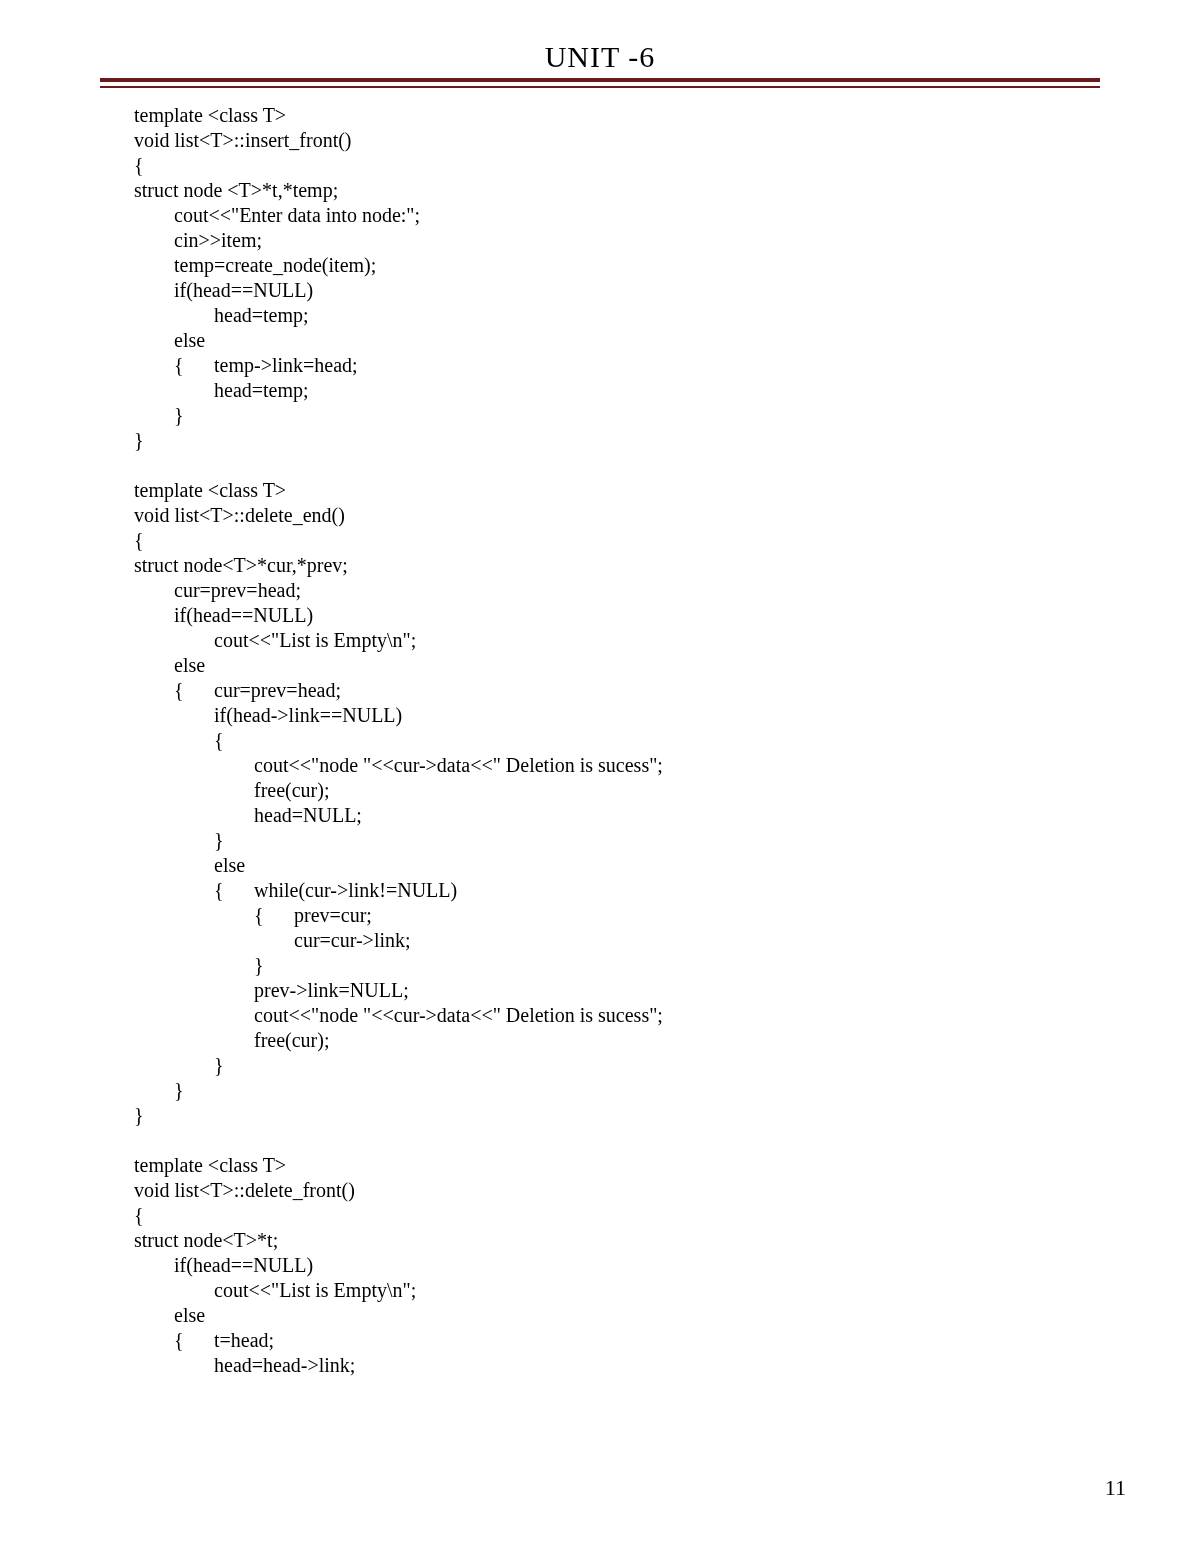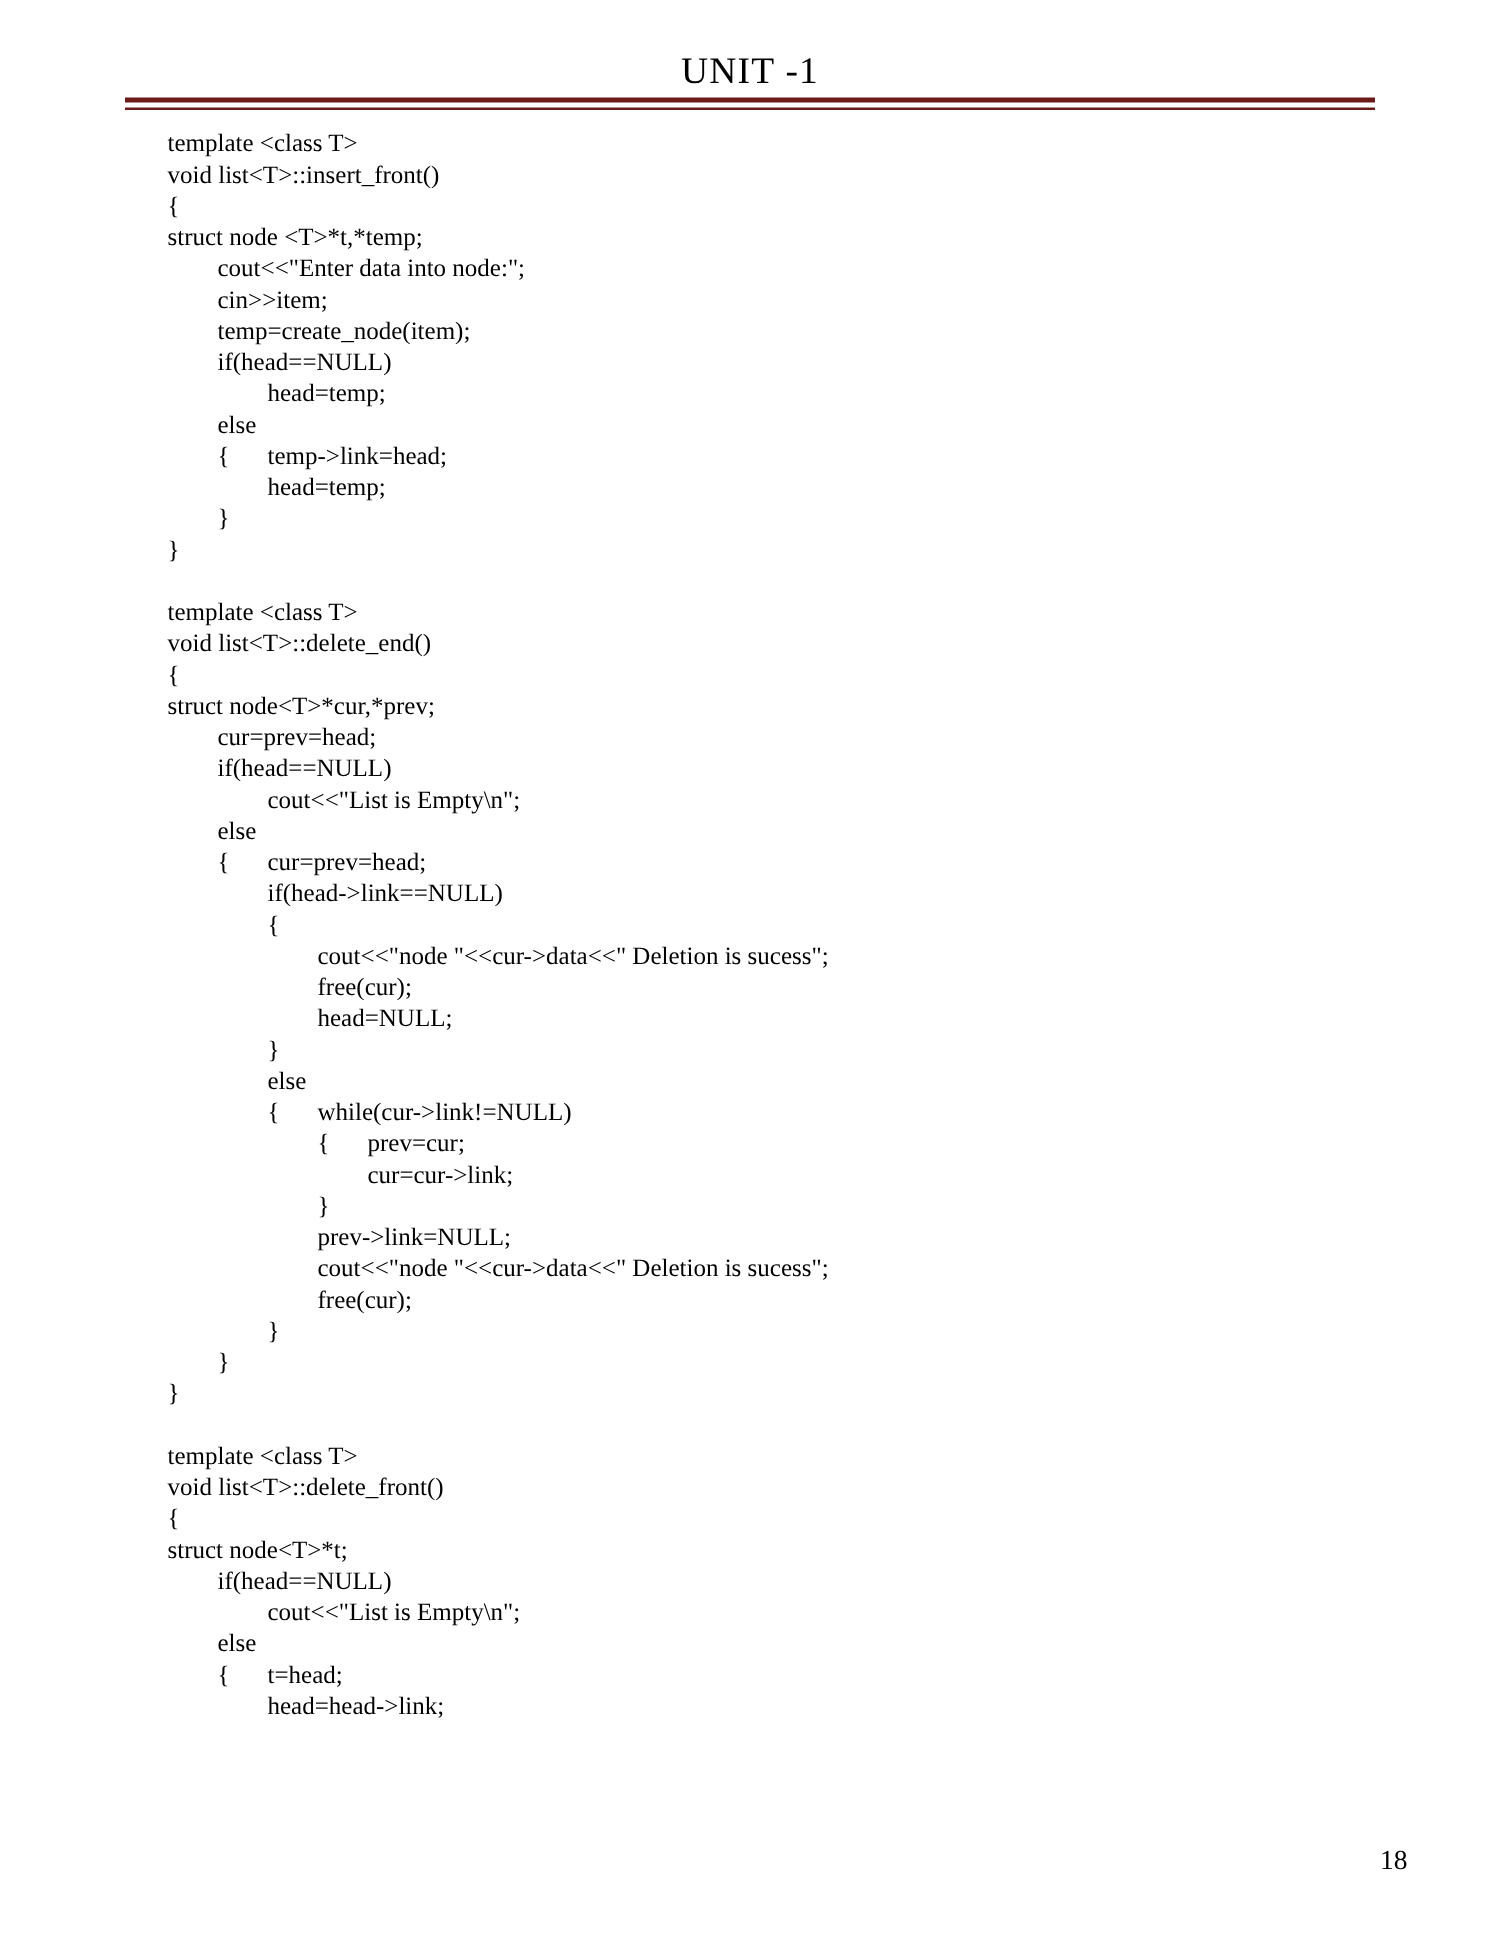--- a/index.html
+++ b/index.html
@@ -41,21 +41,21 @@
   bottom: 52px;
   right: 74px;
   font-size: 22px;
   font-family: "Times New Roman", serif;
 }
 </style>
 </head>
 <body>
 
 <div class="page">
-  <div class="header-title">UNIT -1</div>
+  <div class="header-title">UNIT -6</div>
   <div class="header-underline"></div>
   <div class="content">template &lt;class T&gt;
 void list&lt;T&gt;::insert_front()
 {
 struct node &lt;T&gt;*t,*temp;
 	cout&lt;&lt;"Enter data into node:";
 	cin&gt;&gt;item;
 	temp=create_node(item);
 	if(head==NULL)
 		head=temp;
@@ -96,13 +96,13 @@
 void list&lt;T&gt;::delete_front()
 {
 struct node&lt;T&gt;*t;
 	if(head==NULL)
 		cout&lt;&lt;"List is Empty\n";
 	else
 	{	t=head;
 		head=head-&gt;link;</div>
 </div>
 
-<div class="page-number">18</div>
+<div class="page-number">11</div>
 
 </body></html>

